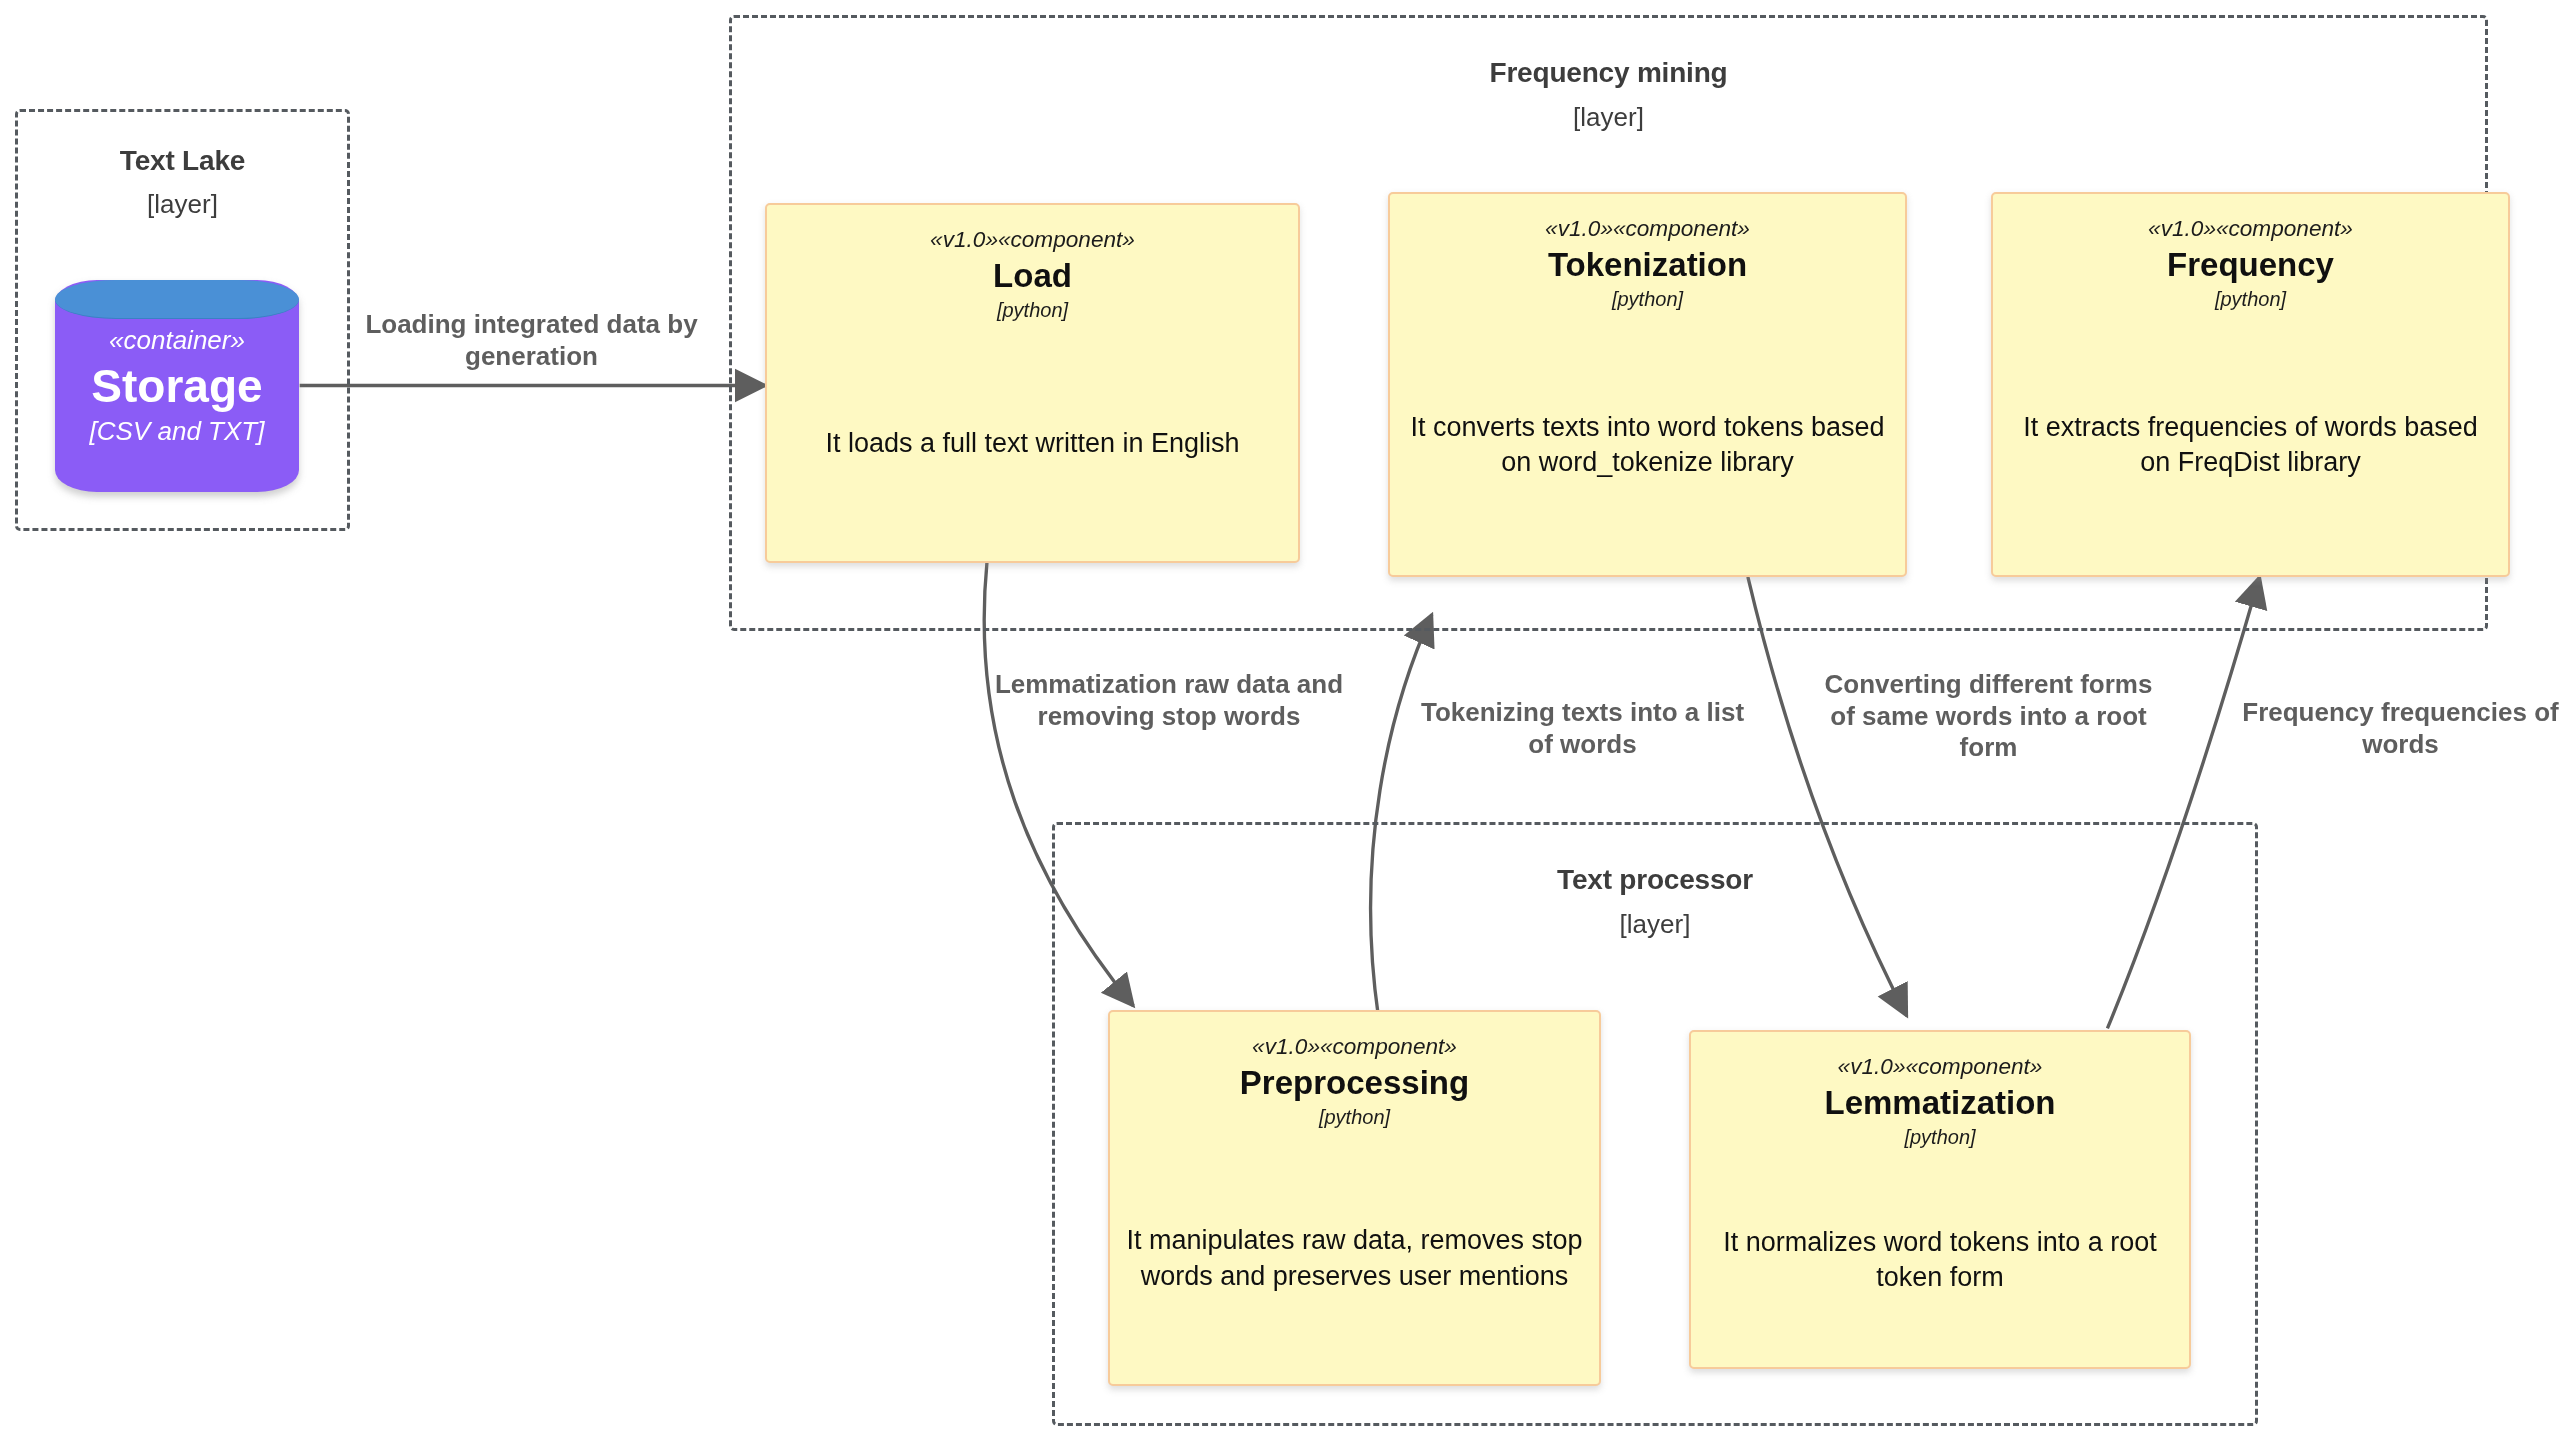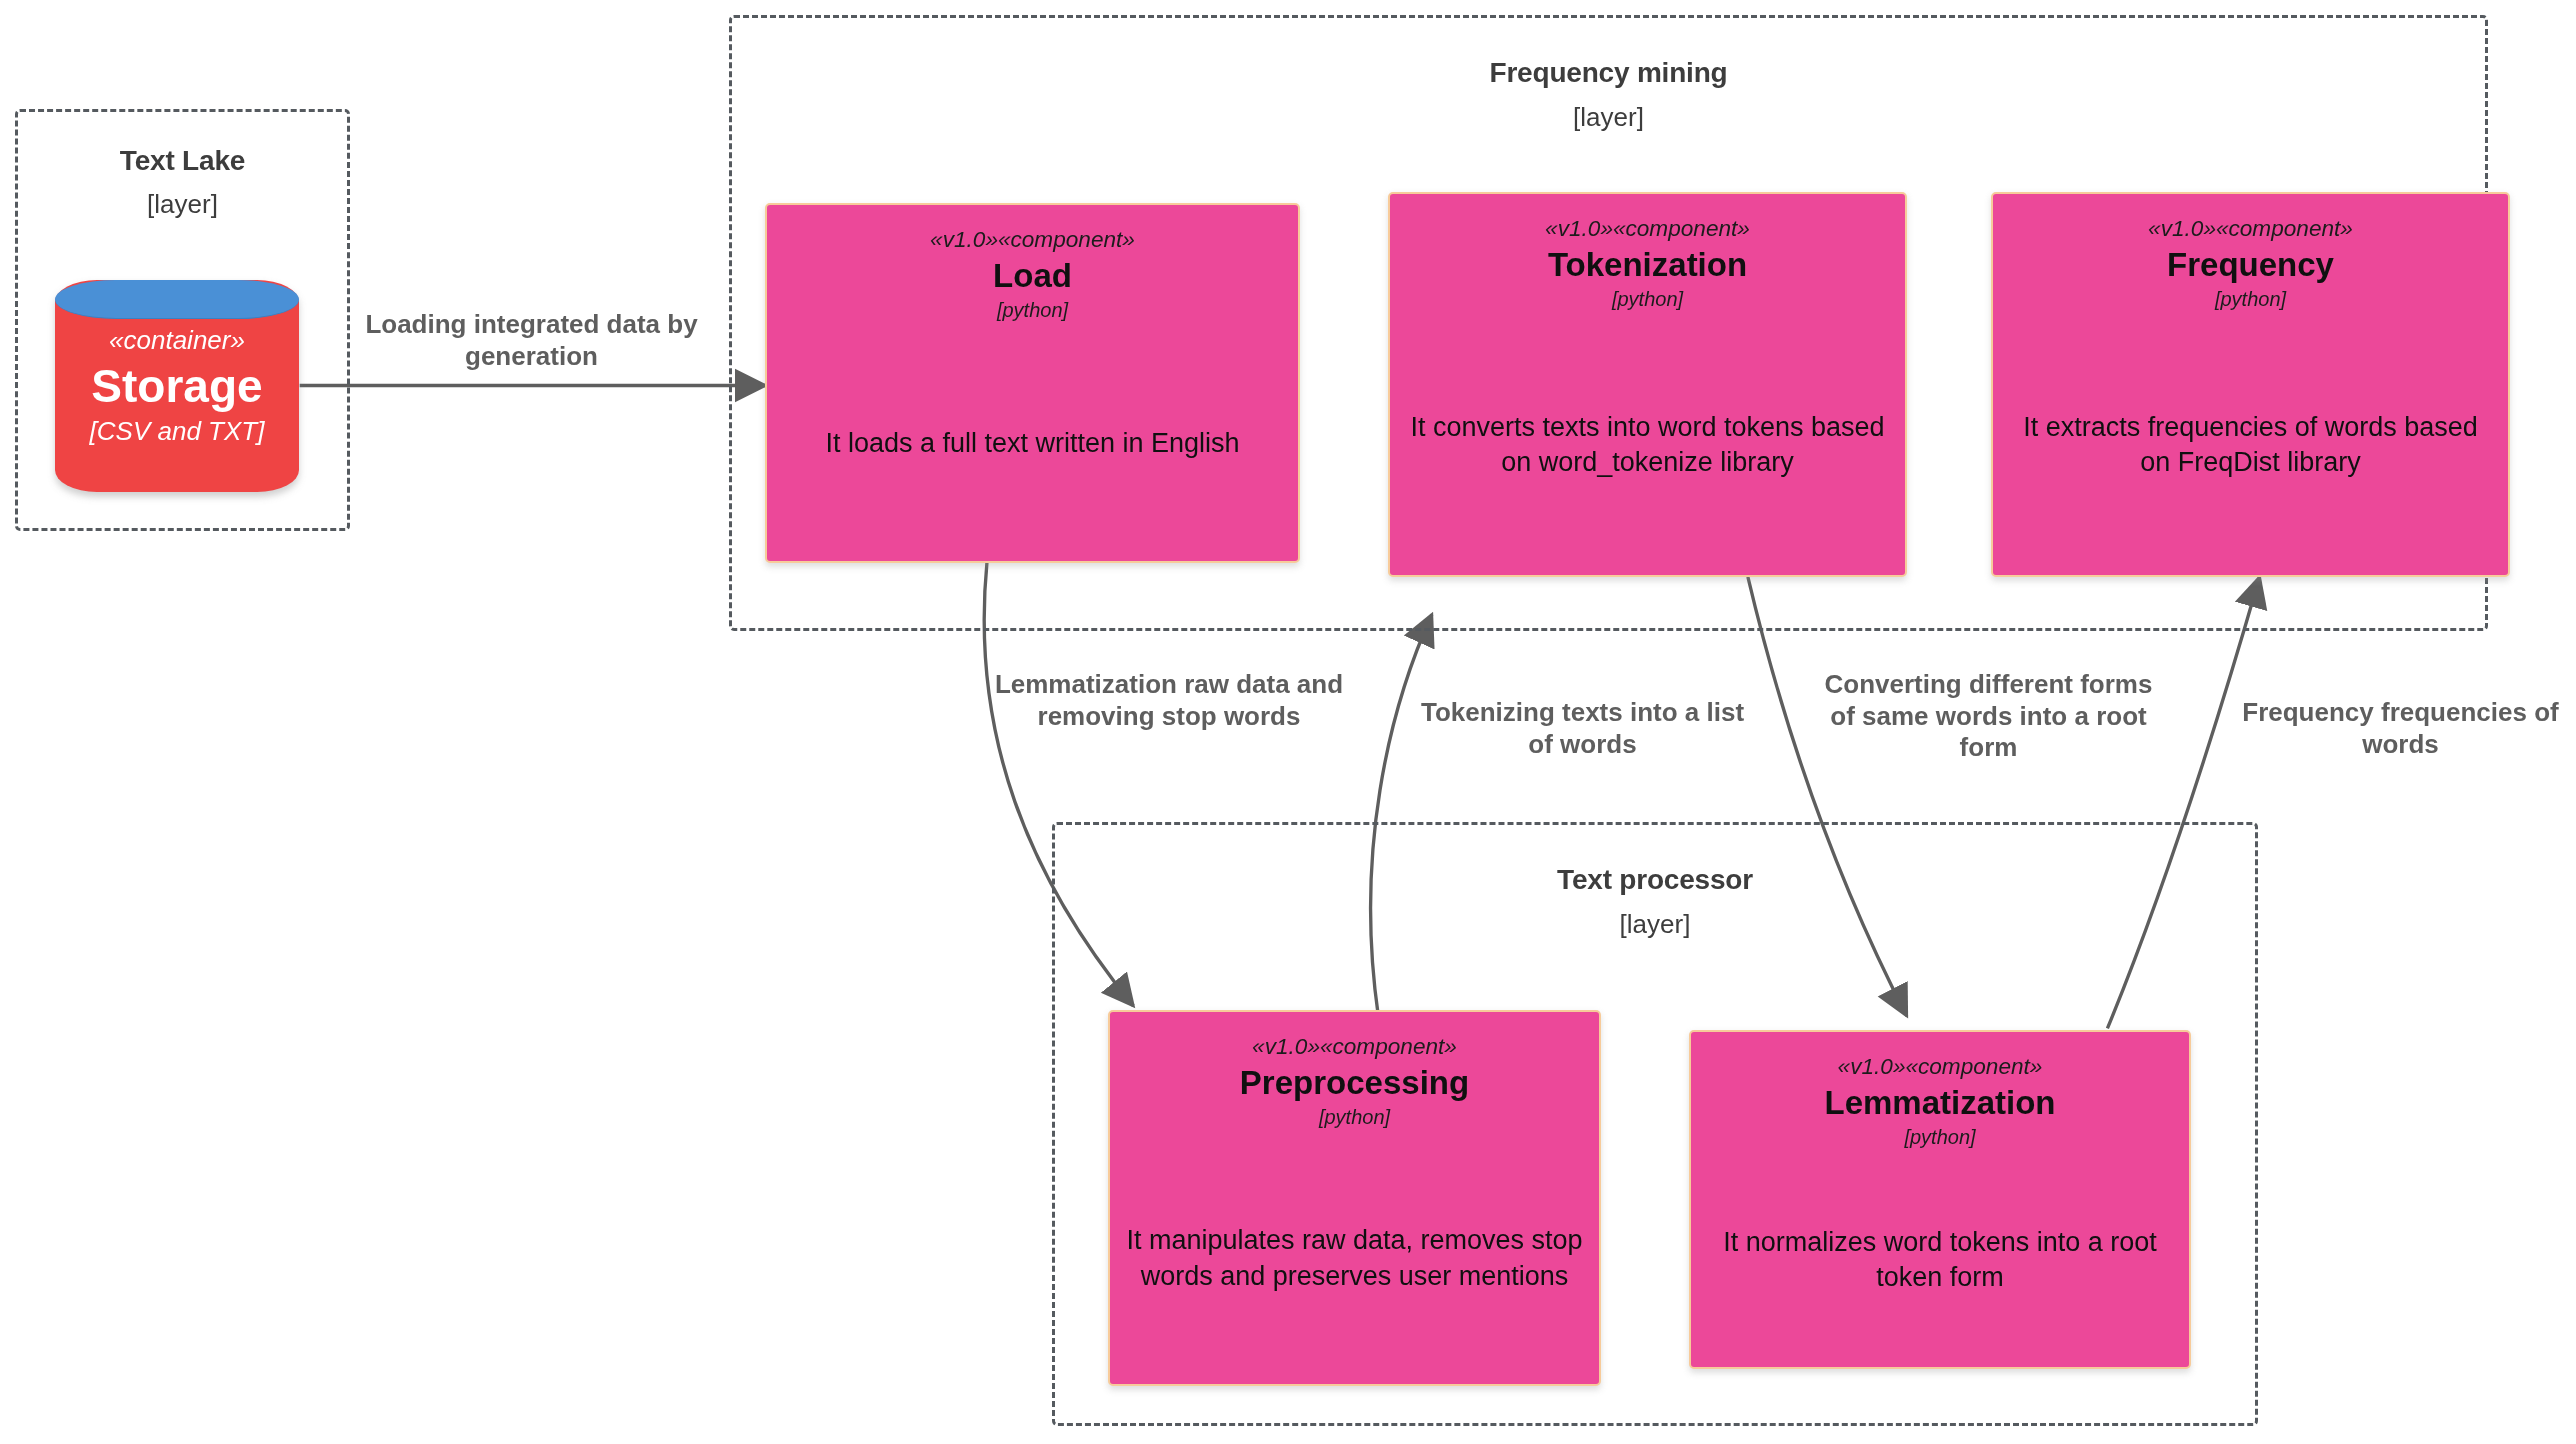--- a/index.html
+++ b/index.html
@@ -46,21 +46,21 @@
     text-align: center;
     color: #3d3d3d;
     font-size: 26px;
     line-height: 1.18;
   }
 
   
   .component {
     position: absolute;
     box-sizing: border-box;
-    background: #ec4899;
+    background: #fef9c3;
     border: 2.5px solid #f7cb9a;
     border-radius: 5px;
     box-shadow: 0 3.3px 5.9px rgba(150,150,150,0.30);
     display: flex;
     flex-direction: column;
     align-items: center;
     text-align: center;
     padding: 22px 15px 15px 15px;
   }
   .stereotype {
@@ -92,21 +92,21 @@
     margin-top: auto;
     margin-bottom: auto;
     padding-top: 20px;
     width: 100%;
   }
 
   
   .cylinder {
     position: absolute;
     box-sizing: border-box;
-    background: #ef4444;
+    background: #8b5cf6;
     border-radius: 42px / 22px;
     box-shadow: 0 4.2px 7.5px rgba(120,120,120,0.35);
     display: flex;
     flex-direction: column;
     justify-content: center;
     align-items: center;
     color: #ffffff;
     text-align: center;
   }
   .cylinder::before {

